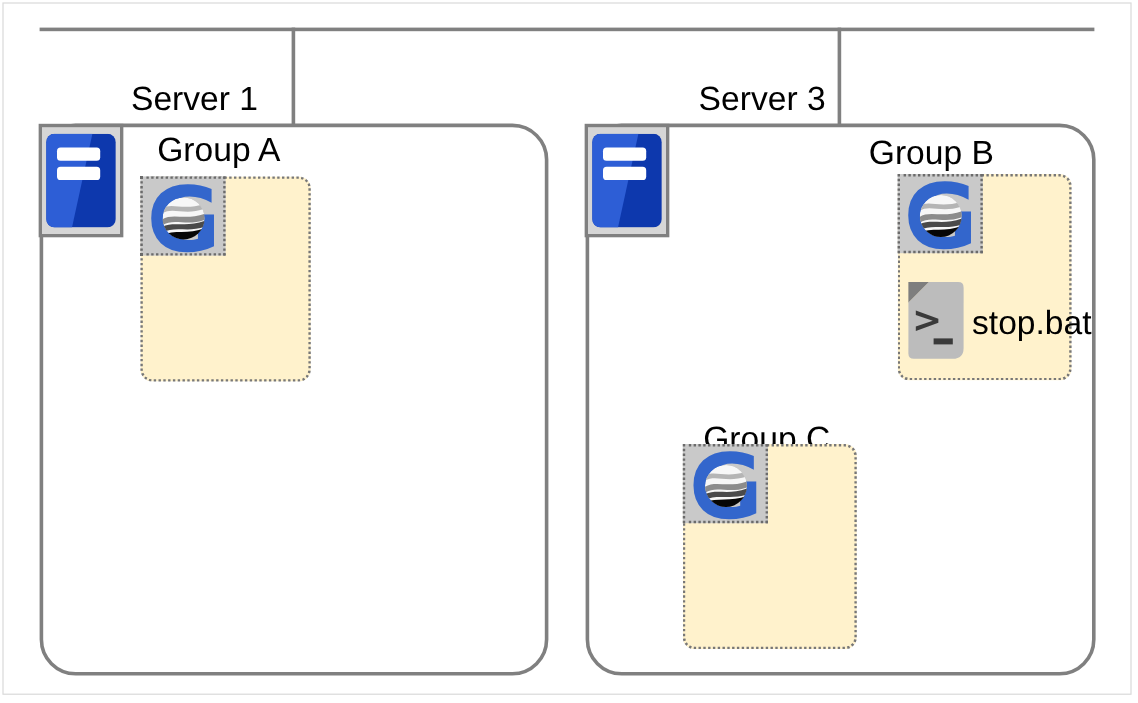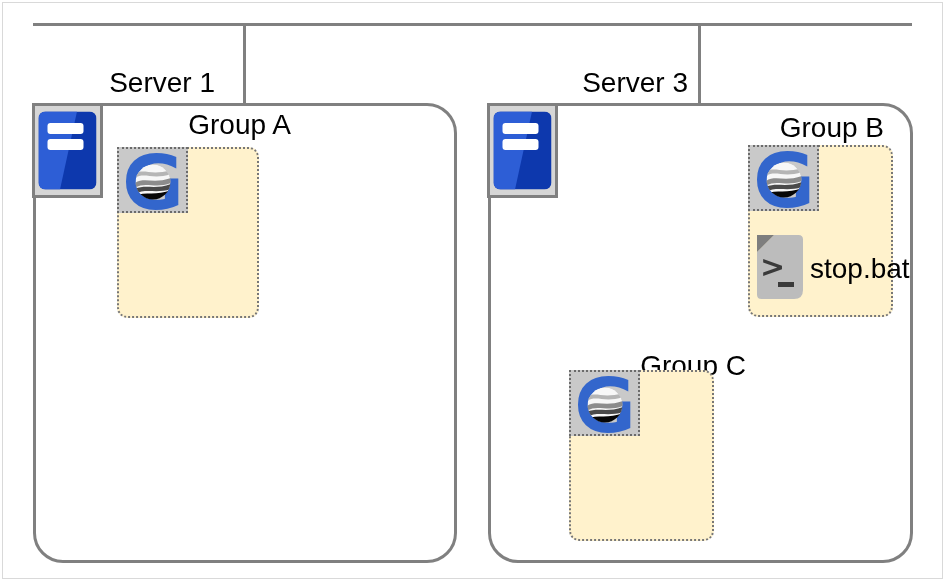--- a/index.html
+++ b/index.html
@@ -22,21 +22,21 @@
     position:absolute; box-sizing:border-box; background:#ffffff;
     border:3px solid #808080; border-radius:30px;
   }
   #server1-box { left:33px;  top:103px; width:424px; height:460px; }
   #server2-box { left:488px; top:103px; width:425px; height:460px; }
 
   .lbl { position:absolute; font-size:28px; line-height:22px; white-space:nowrap; }
   .server-lbl { width:110px; text-align:right; }
   #server1-lbl { left:105px; top:72px; }
   #server2-lbl { left:578px; top:72px; }
-  .group-lbl { width:160px; text-align:right; }
+  .group-lbl { width:160px; text-align:left; }
   #groupA-lbl { left:131px; top:114px; }
   #groupB-lbl { left:724px; top:117px; }
   #groupC-lbl { left:586px; top:355px; }
 
   .group-box {
     position:absolute; box-sizing:border-box;
     background:#FFF2CC;
     border:2px dotted #777777; border-radius:10px;
   }
   #groupA-box { left:117px; top:147px; width:142px; height:171px; }

